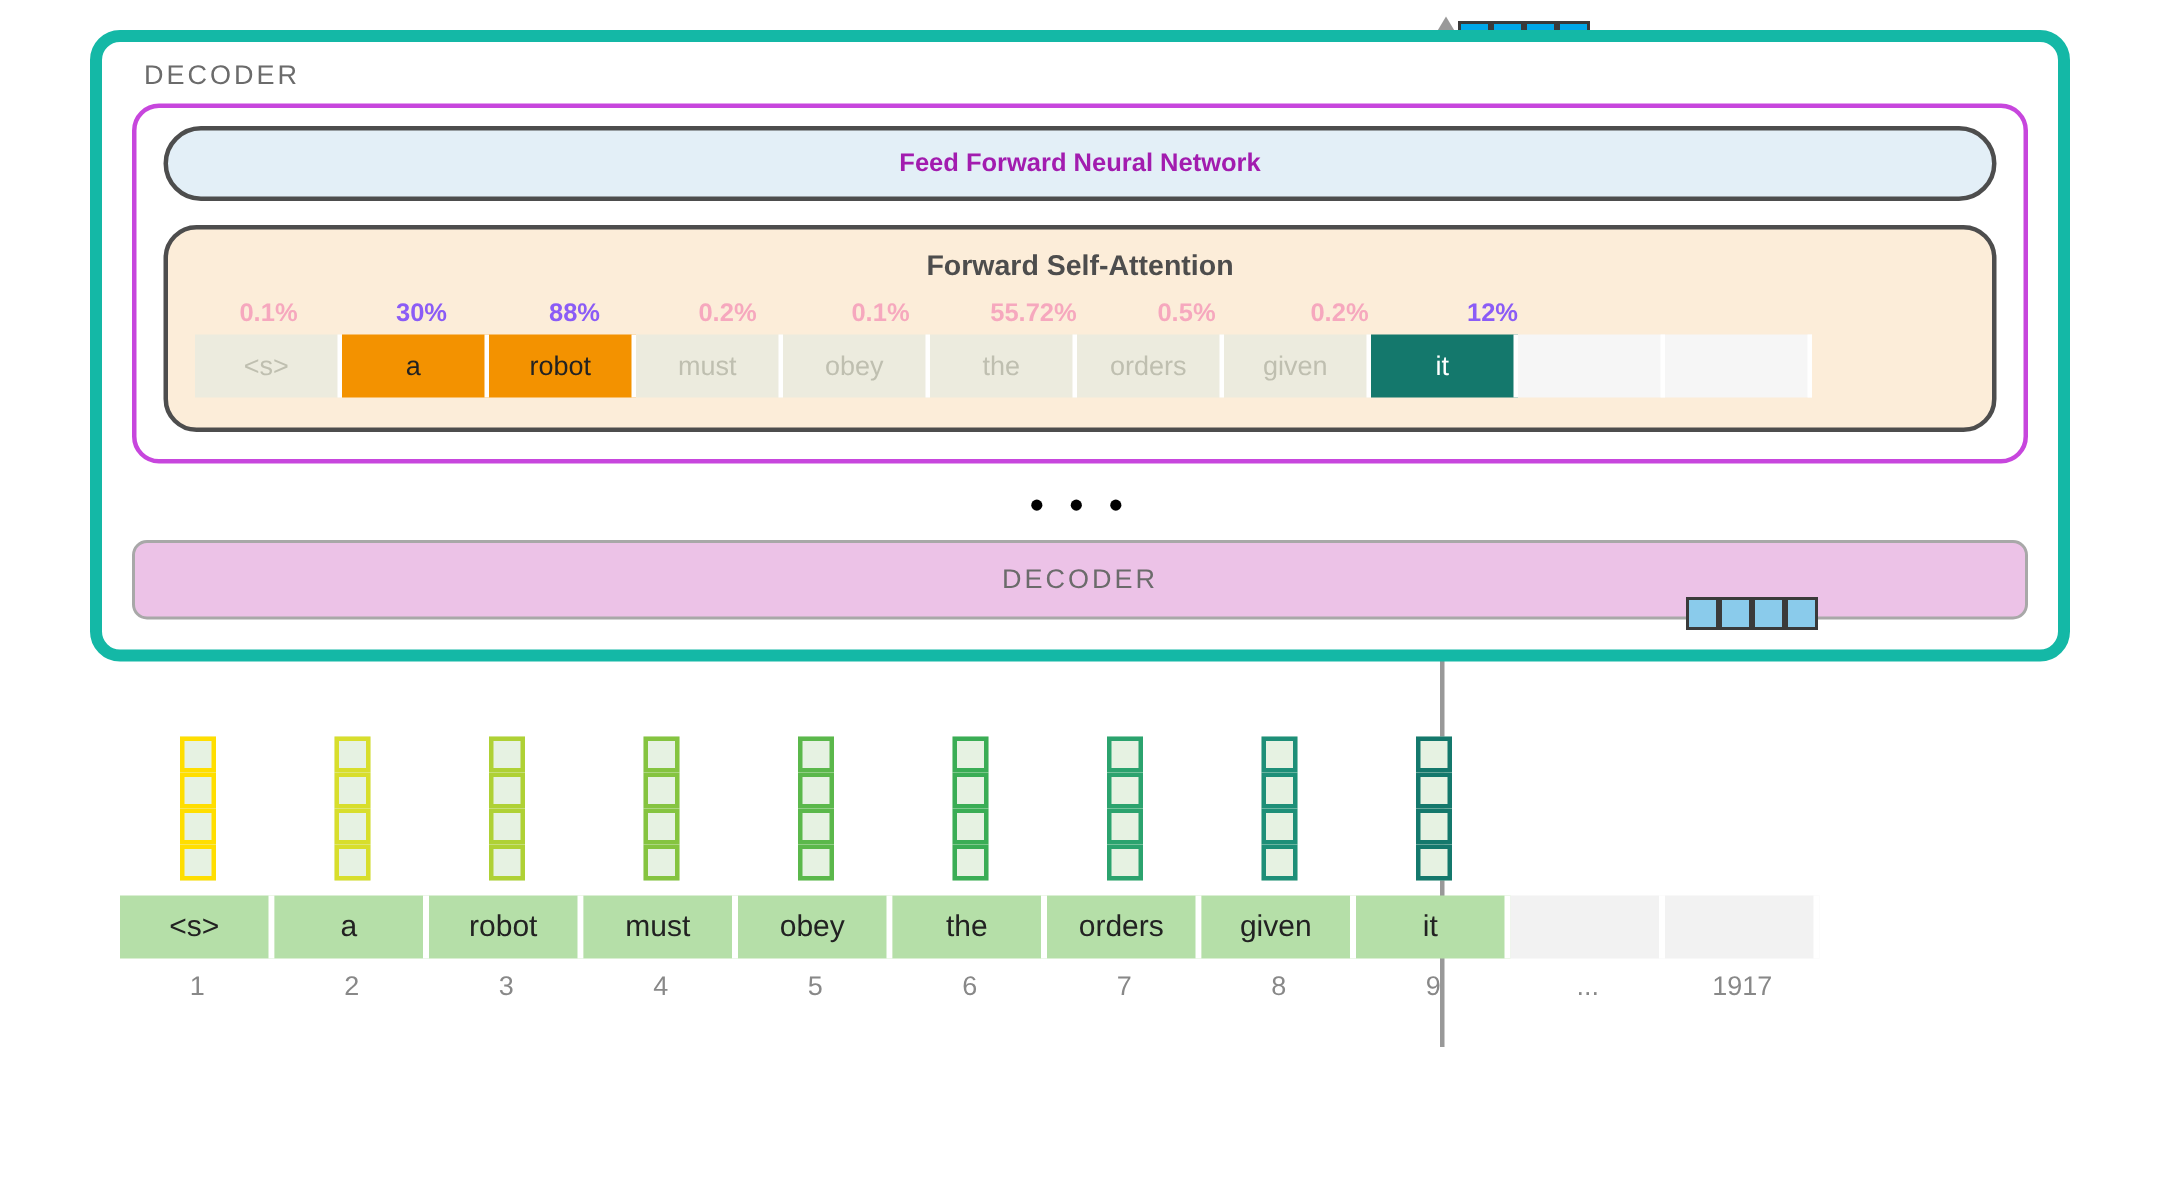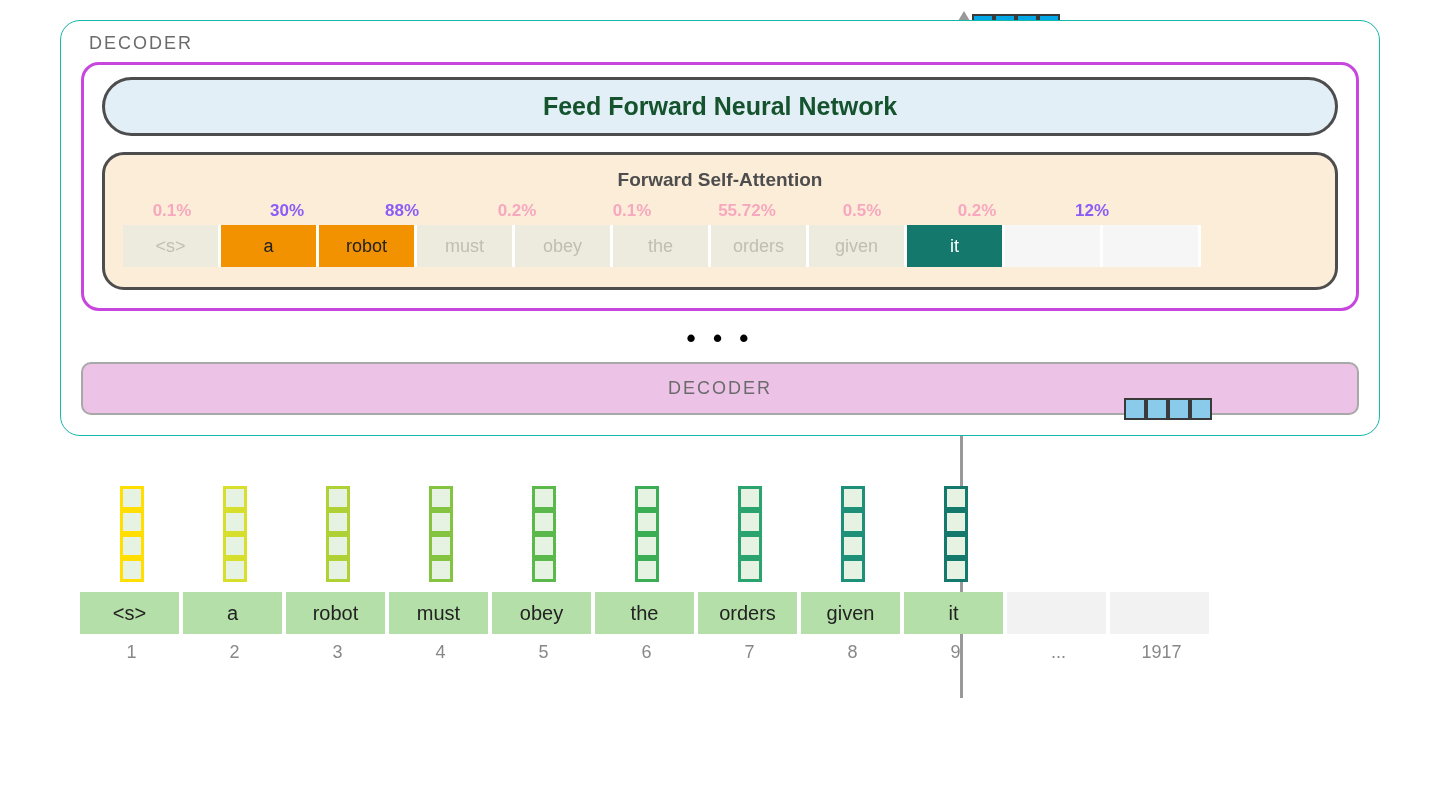--- a/index.html
+++ b/index.html
@@ -1,19 +1,19 @@
 <!DOCTYPE html>
 <html><head>
   <meta charset="utf-8">
   <style>
     * { margin: 0; padding: 0; box-sizing: border-box; }
     body { font-family: -apple-system, Helvetica, Arial, sans-serif; background: white; padding: 20px 60px; width: 1440px; }
     
     .outer-decoder {
-      border: 1px solid #14b8a6;
+      border: 8px solid #14b8a6;
       border-radius: 20px;
       padding: 12px 20px 20px 20px;
       position: relative;
       margin-bottom: 50px;
       background: white;
     }
     .outer-decoder-label {
       color: #6b6b6b;
       font-size: 18px;
       letter-spacing: 2px;
@@ -28,40 +28,40 @@
       background: white;
     }
     
     .ffn-box {
       background: #E3EFF7;
       border: 3px solid #4d4d4d;
       border-radius: 30px;
       text-align: center;
       padding: 12px 0;
       font-weight: bold;
-      color: #14532d;
-      font-size: 25px;
+      color: #a21caf;
+      font-size: 17px;
       margin-bottom: 16px;
     }
     
     .msa-box {
       background: #FCEDD9;
       border: 3px solid #4d4d4d;
       border-radius: 22px;
       padding: 14px 18px 20px 18px;
     }
     .msa-title {
       text-align: center;
       font-weight: bold;
       color: #4d4d4d;
       font-size: 19px;
       margin-bottom: 10px;
     }
     
-    .attn-row { display: flex; gap: 17px; margin-bottom: 4px; }
+    .attn-row { display: flex; gap: 4px; margin-bottom: 4px; }
     .attn-pct { flex: 0 0 98px; text-align: center; font-size: 17px; font-weight: bold; }
     .pct-low { color: #F6A8BE; }
     .pct-high { color: #8b5cf6; }
     .attn-pct.empty { color: transparent; }
     
     .token-row { display: flex; gap: 0; }
     .tok {
       flex: 0 0 98px; height: 42px; display: flex; align-items: center; justify-content: center;
       font-size: 18px; border-right: 3px solid white;
     }

